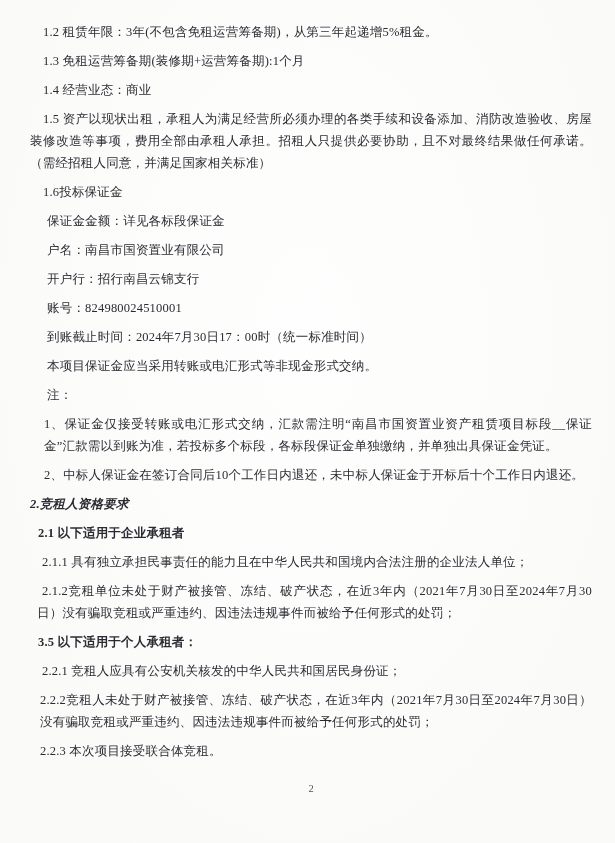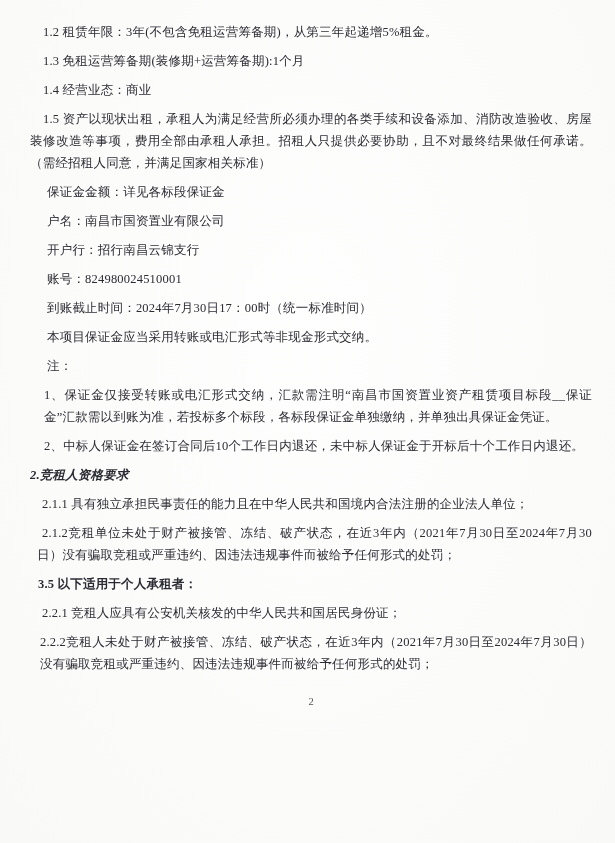--- a/index.html
+++ b/index.html
@@ -66,34 +66,37 @@
 </style>
 </head>
 <body>
 
 <div class="page">
 
   <p class="item">1.2 租赁年限：3年(不包含免租运营筹备期)，从第三年起递增5%租金。</p>
   <p class="item">1.3 免租运营筹备期(装修期+运营筹备期):1个月</p>
   <p class="item">1.4 经营业态：商业</p>
   <p class="item">1.5 资产以现状出租，承租人为满足经营所必须办理的各类手续和设备添加、消防改造验收、房屋装修改造等事项，费用全部由承租人承担。招租人只提供必要协助，且不对最终结果做任何承诺。（需经招租人同意，并满足国家相关标准）</p>
+  <p class="item">1.6投标保证金</p>
 
   <p class="detail">保证金金额：详见各标段保证金</p>
   <p class="detail">户名：南昌市国资置业有限公司</p>
   <p class="detail">开户行：招行南昌云锦支行</p>
   <p class="detail">账号：824980024510001</p>
   <p class="detail">到账截止时间：2024年7月30日17：00时（统一标准时间）</p>
   <p class="detail">本项目保证金应当采用转账或电汇形式等非现金形式交纳。</p>
   <p class="detail">注：</p>
 
   <p class="note">1、保证金仅接受转账或电汇形式交纳，汇款需注明“南昌市国资置业资产租赁项目标段__保证金”汇款需以到账为准，若投标多个标段，各标段保证金单独缴纳，并单独出具保证金凭证。</p>
   <p class="note">2、中标人保证金在签订合同后10个工作日内退还，未中标人保证金于开标后十个工作日内退还。</p>
 
   <p class="h2">2.竞租人资格要求</p>
+  <p class="sh">2.1 以下适用于企业承租者</p>
   <p class="si">2.1.1 具有独立承担民事责任的能力且在中华人民共和国境内合法注册的企业法人单位；</p>
   <p class="si">2.1.2竞租单位未处于财产被接管、冻结、破产状态，在近3年内（2021年7月30日至2024年7月30日）没有骗取竞租或严重违约、因违法违规事件而被给予任何形式的处罚；</p>
   <p class="sh">3.5 以下适用于个人承租者：</p>
   <p class="si">2.2.1 竞租人应具有公安机关核发的中华人民共和国居民身份证；</p>
   <p class="si2">2.2.2竞租人未处于财产被接管、冻结、破产状态，在近3年内（2021年7月30日至2024年7月30日）没有骗取竞租或严重违约、因违法违规事件而被给予任何形式的处罚；</p>
+  <p class="si2 tight">2.2.3 本次项目接受联合体竞租。</p>
 
   <div class="footer">2</div>
 
 </div>
 
 </body></html>

